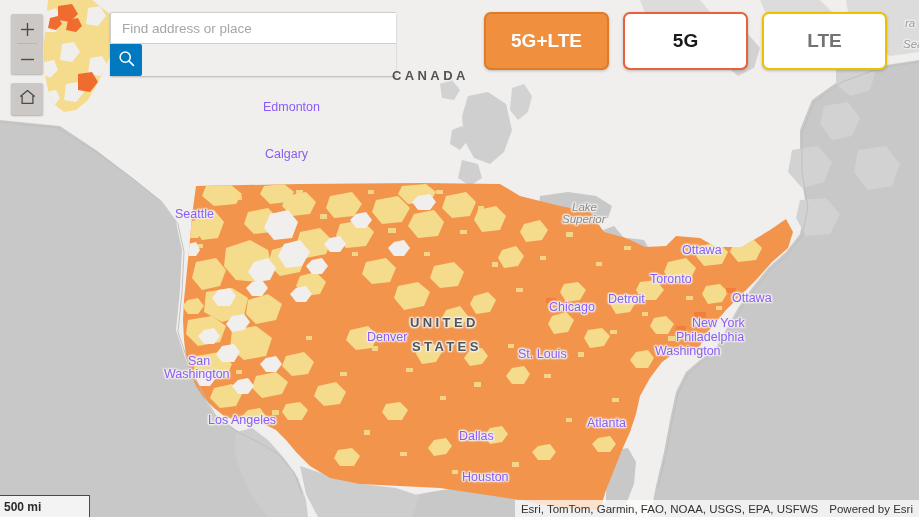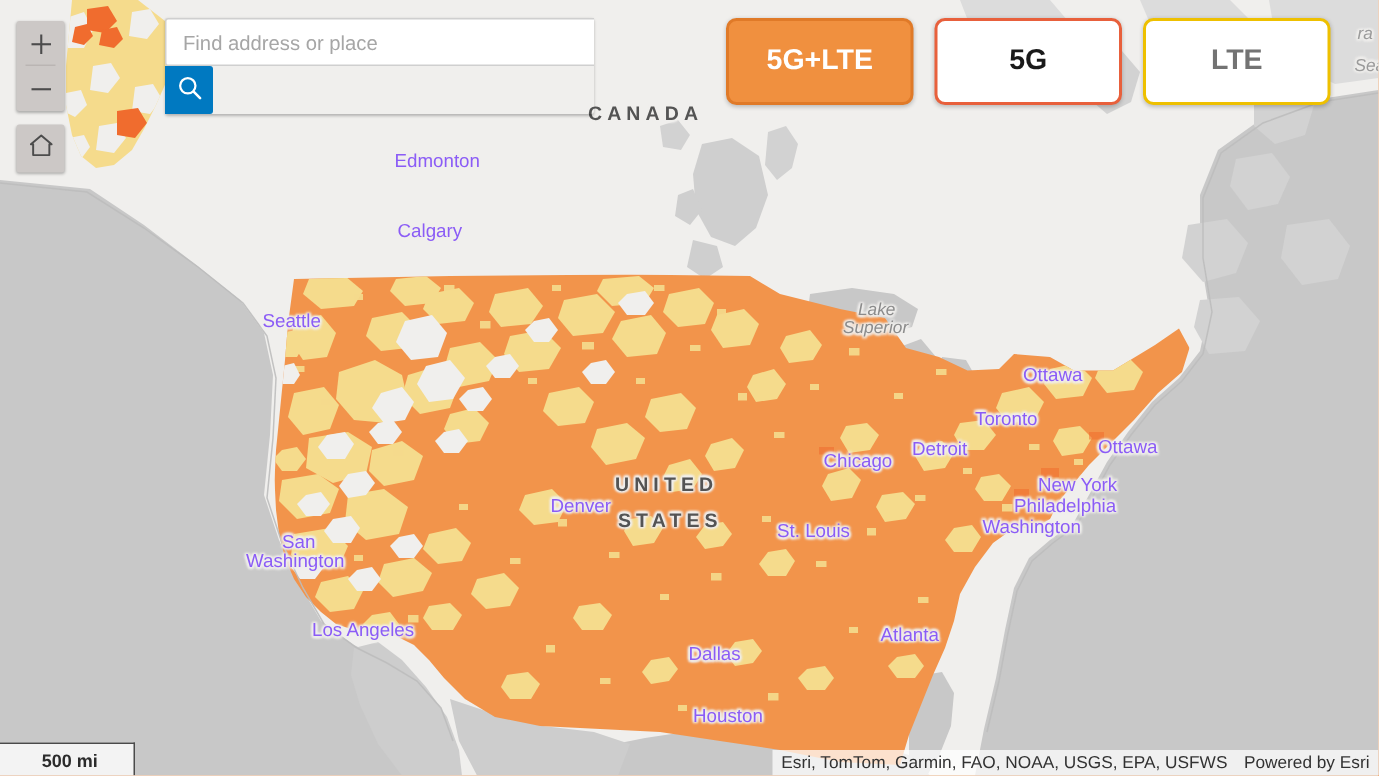--- a/index.html
+++ b/index.html
@@ -77,21 +77,21 @@
     font-size:19px;font-weight:700;cursor:pointer;
     box-shadow:0 1px 3px rgba(0,0,0,.22);
   }
 
   
   .scalebar{
     position:absolute;left:0;bottom:0;width:90px;height:22px;box-sizing:border-box;
     background:rgba(255,255,255,.78);
     border:1px solid #4a4a4a;border-left:none;border-bottom:none;
     display:flex;align-items:center;padding-left:4px;
-    font-size:12px;font-weight:700;color:#2b2b2b;justify-content:center;
+    font-size:12px;font-weight:700;color:#2b2b2b;
   }
 
   
   .attribution{
     position:absolute;right:0;bottom:0;height:17px;
     display:flex;align-items:center;gap:11px;padding:0 6px;
     background:rgba(255,255,255,.72);
     font-size:11.5px;color:#323232;
   }
   .attribution .powered{color:#323232;}

